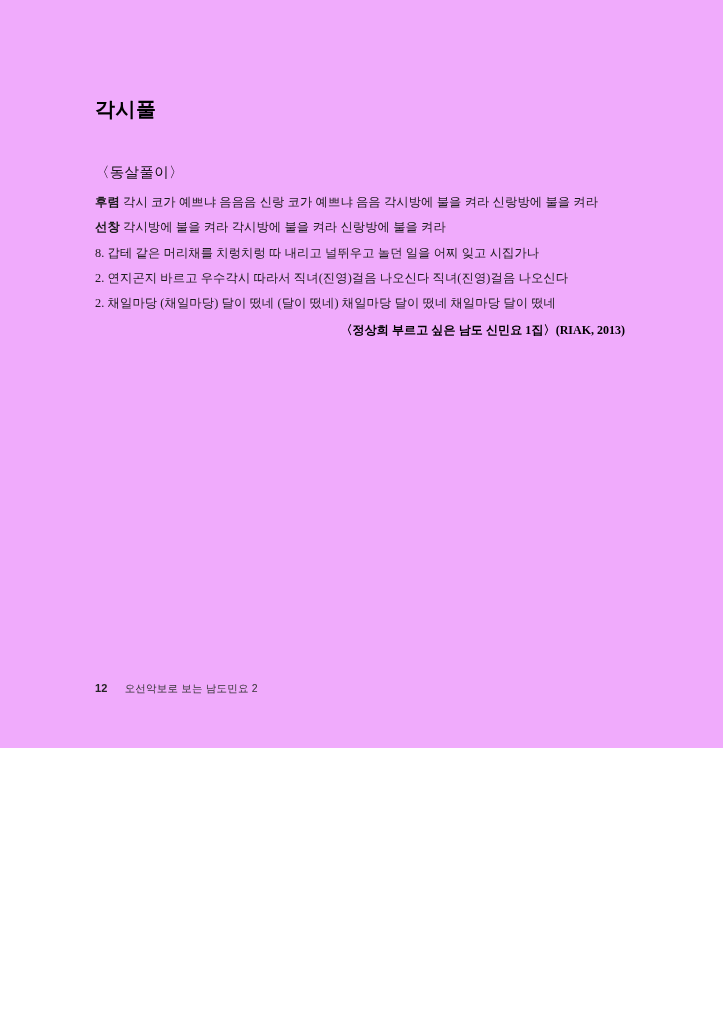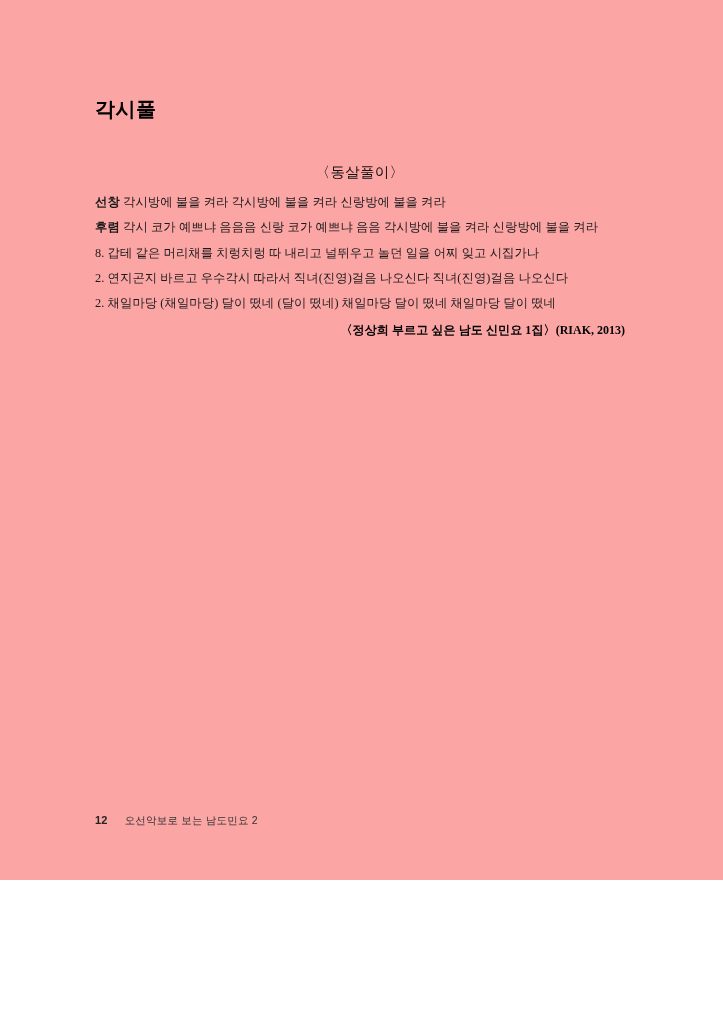--- a/index.html
+++ b/index.html
@@ -12,22 +12,22 @@
     height: 1024px;
     font-family: "Liberation Serif", serif;
     color: #1a1a1a;
     position: relative;
     overflow: hidden;
   }
   .page {
     position: absolute;
     left: 0; top: 0;
     width: 723px;
-    height: 880px;
-    background: #fca5a5;
+    height: 748px;
+    background: #f0abfc;
   }
   .content {
     position: absolute;
     left: 95px;
     top: 96px;
     width: 530px;
   }
   .doc-title {
     font-family: "Liberation Sans", sans-serif;
     font-size: 20px;
@@ -35,21 +35,20 @@
     letter-spacing: 0.5px;
     margin: 0 0 40px 0;
     color: #000;
   }
   .song-label {
     font-family: Liberation Mono, monospace;
     font-size: 14.5px;
     margin: 0 0 14px 0;
     letter-spacing: 0.3px;
     color: #111;
-    text-align: center;
   }
   .lyric-line {
     font-family: "Liberation Serif", serif;
     font-size: 12.3px;
     line-height: 1.0;
     margin: 0 0 13px 0;
     color: #1a1a1a;
     letter-spacing: 0.1px;
   }
   .lyric-line .tag {
@@ -90,23 +89,23 @@
 <body>
 
 <div class="page">
 
   <div class="content">
 
     <h1 class="doc-title">각시풀</h1>
 
     <p class="song-label">〈동살풀이〉</p>
 
+    <p class="lyric-line"><span class="tag">후렴</span> <span>각시 코가 예쁘냐 음음음 신랑 코가 예쁘냐 음음 각시방에 불을 켜라 신랑방에 불을 켜라</span></p>
+
     <p class="lyric-line"><span class="tag">선창</span> <span>각시방에 불을 켜라 각시방에 불을 켜라 신랑방에 불을 켜라</span></p>
-
-    <p class="lyric-line"><span class="tag">후렴</span> <span>각시 코가 예쁘냐 음음음 신랑 코가 예쁘냐 음음 각시방에 불을 켜라 신랑방에 불을 켜라</span></p>
 
     <p class="lyric-line">8. 갑테 같은 머리채를 치렁치렁 따 내리고 널뛰우고 놀던 일을 어찌 잊고 시집가나</p>
 
     <p class="lyric-line">2. 연지곤지 바르고 우수각시 따라서 직녀(진영)걸음 나오신다 직녀(진영)걸음 나오신다</p>
 
     <p class="lyric-line">2. 채일마당 (채일마당) 달이 떴네 (달이 떴네) 채일마당 달이 떴네 채일마당 달이 떴네</p>
 
     <p class="source"><span>〈정상희 부르고 싶은 남도 신민요 1집〉</span><span class="small">(RIAK, 2013)</span></p>
 
   </div>

